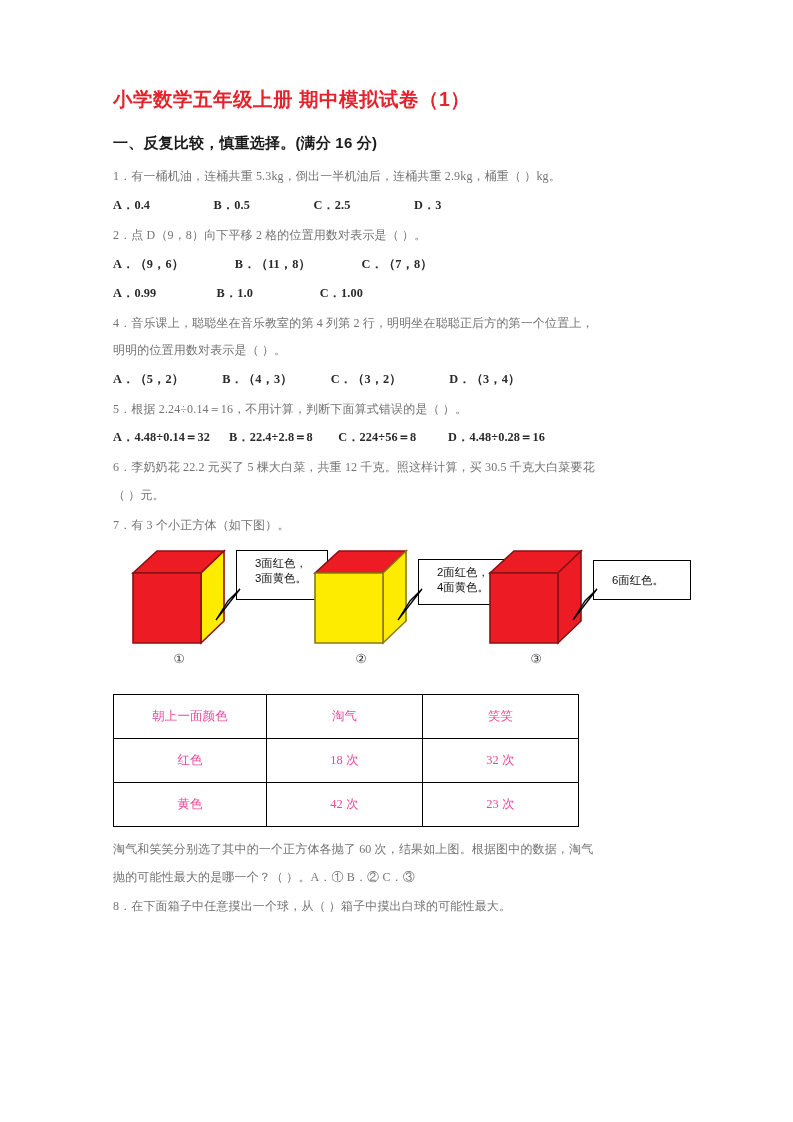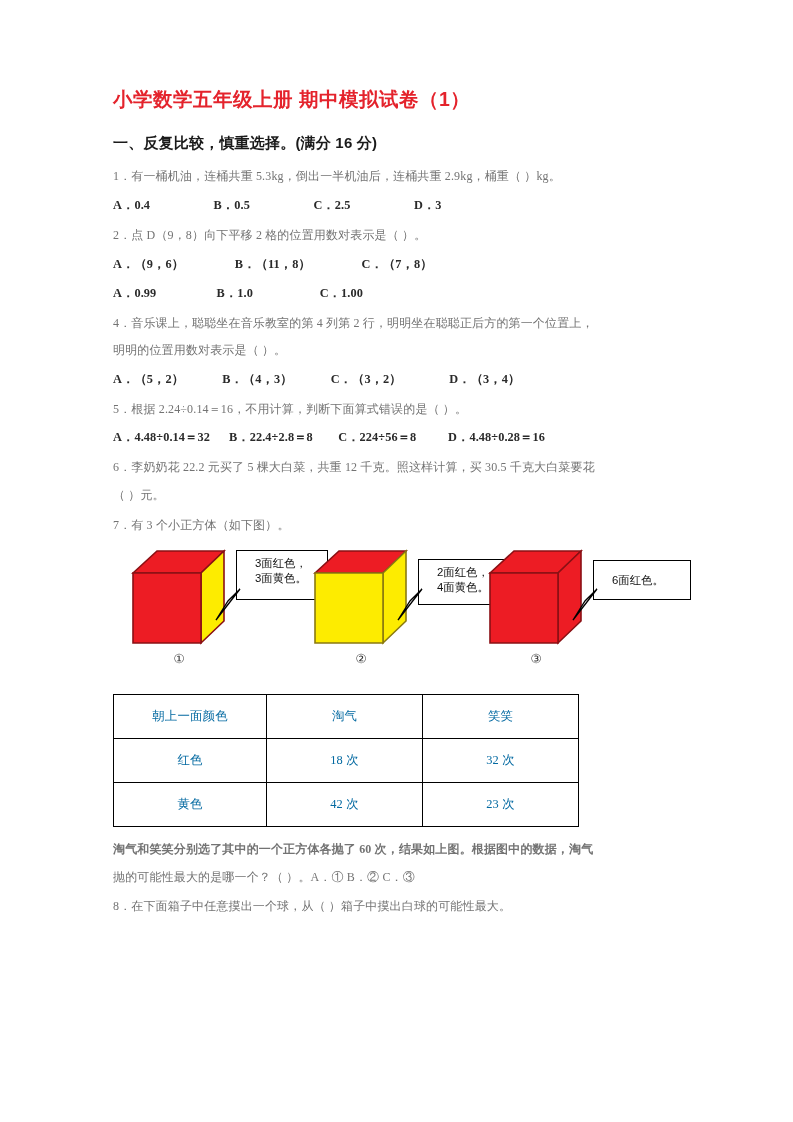--- a/index.html
+++ b/index.html
@@ -110,28 +110,28 @@
     width: 456px;
     margin: 14px 0 13px 0;
     table-layout: fixed;
   }
   .tbl td {
     border: 1.4px solid #000;
     height: 41px;
     text-align: center;
     vertical-align: middle;
     font-size: 12.4px;
-    color: #0369a1;
+    color: #ec4899;
     letter-spacing: 0.2px;
   }
   .tbl .c1 { width: 150px; }
   .tbl .c2 { width: 153px; }
   .tbl .c3 { width: 153px; }
 
-  .after-table { margin-top: 12px; font-weight: bold; }
+  .after-table { margin-top: 12px; }
 </style>
 </head>
 <body>
 
 <div class="page">
   <div class="content">
 
     <h1 class="doc-title">小学数学五年级上册 期中模拟试卷（1）</h1>
 
     <div class="section-head">一、反复比较，慎重选择。(满分 16 分)</div>

